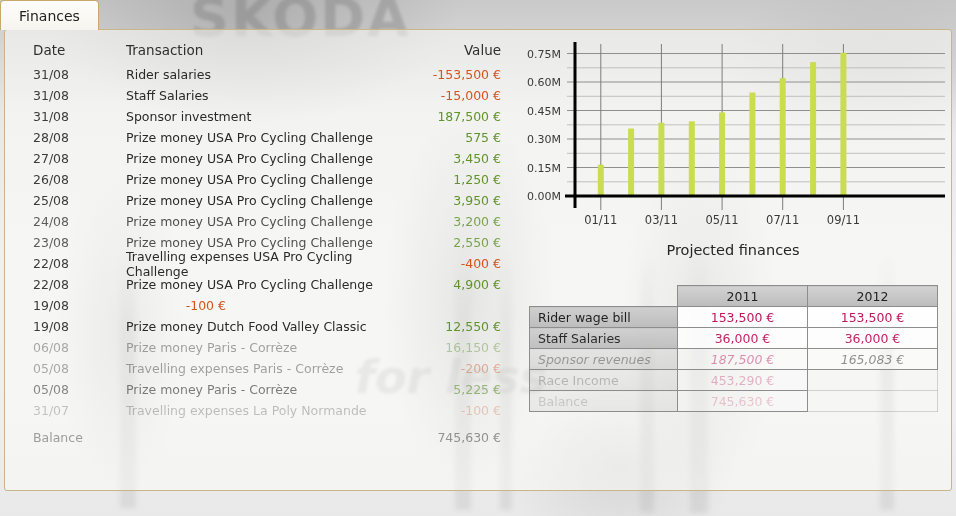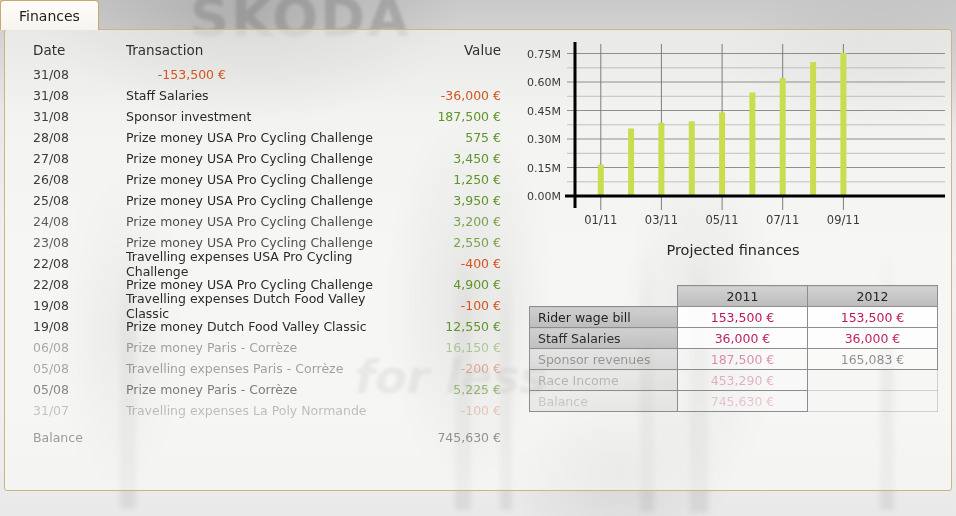--- a/index.html
+++ b/index.html
@@ -195,21 +195,21 @@
   }
   .proj-table td.val {
     width: 130px;
     text-align: center;
     background: rgba(255,255,255,0.88);
     color: #be185d;
   }
   
   tr.pf1 { opacity: 1.00; }
   tr.pf2 { opacity: 0.95; }
-  tr.pf3 { opacity: 0.45; }
+  tr.pf3 { opacity: 0.45; font-style: italic; }
   tr.pf4 { opacity: 0.30; }
   tr.pf5 { opacity: 0.22; }
   td.solo { opacity: 1; }
 
   .fade-cell-strong { color:#111 !important; }
 </style>
 </head>
 <body>
 
 <div id="app">
@@ -235,26 +235,27 @@
 
       <div class="transactions">
         <div class="tx-head">
           <div class="c-date">Date</div>
           <div class="c-desc">Transaction</div>
           <div class="c-value">Value</div>
         </div>
         <div id="tx-body">
             <div class="tx-row f1">
               <div class="c-date">31/08</div>
+              <div class="c-desc">Rider salaries</div>
               <div class="c-value v-neg">-153,500 €</div>
             </div>
             <div class="tx-row f1">
               <div class="c-date">31/08</div>
               <div class="c-desc">Staff Salaries</div>
-              <div class="c-value v-neg">-36,000 €</div>
+              <div class="c-value v-neg">-15,000 €</div>
             </div>
             <div class="tx-row f1">
               <div class="c-date">31/08</div>
               <div class="c-desc">Sponsor investment</div>
               <div class="c-value v-pos">187,500 €</div>
             </div>
             <div class="tx-row f1">
               <div class="c-date">28/08</div>
               <div class="c-desc">Prize money USA Pro Cycling Challenge</div>
               <div class="c-value v-pos">575 €</div>
@@ -289,21 +290,20 @@
               <div class="c-desc">Travelling expenses USA Pro Cycling Challenge</div>
               <div class="c-value v-neg">-400 €</div>
             </div>
             <div class="tx-row f1">
               <div class="c-date">22/08</div>
               <div class="c-desc">Prize money USA Pro Cycling Challenge</div>
               <div class="c-value v-pos">4,900 €</div>
             </div>
             <div class="tx-row f1">
               <div class="c-date">19/08</div>
-              <div class="c-desc">Travelling expenses Dutch Food Valley Classic</div>
               <div class="c-value v-neg">-100 €</div>
             </div>
             <div class="tx-row f1">
               <div class="c-date">19/08</div>
               <div class="c-desc">Prize money Dutch Food Valley Classic</div>
               <div class="c-value v-pos">12,550 €</div>
             </div>
             <div class="tx-row f4">
               <div class="c-date">06/08</div>
               <div class="c-desc">Prize money Paris - Corrèze</div>

